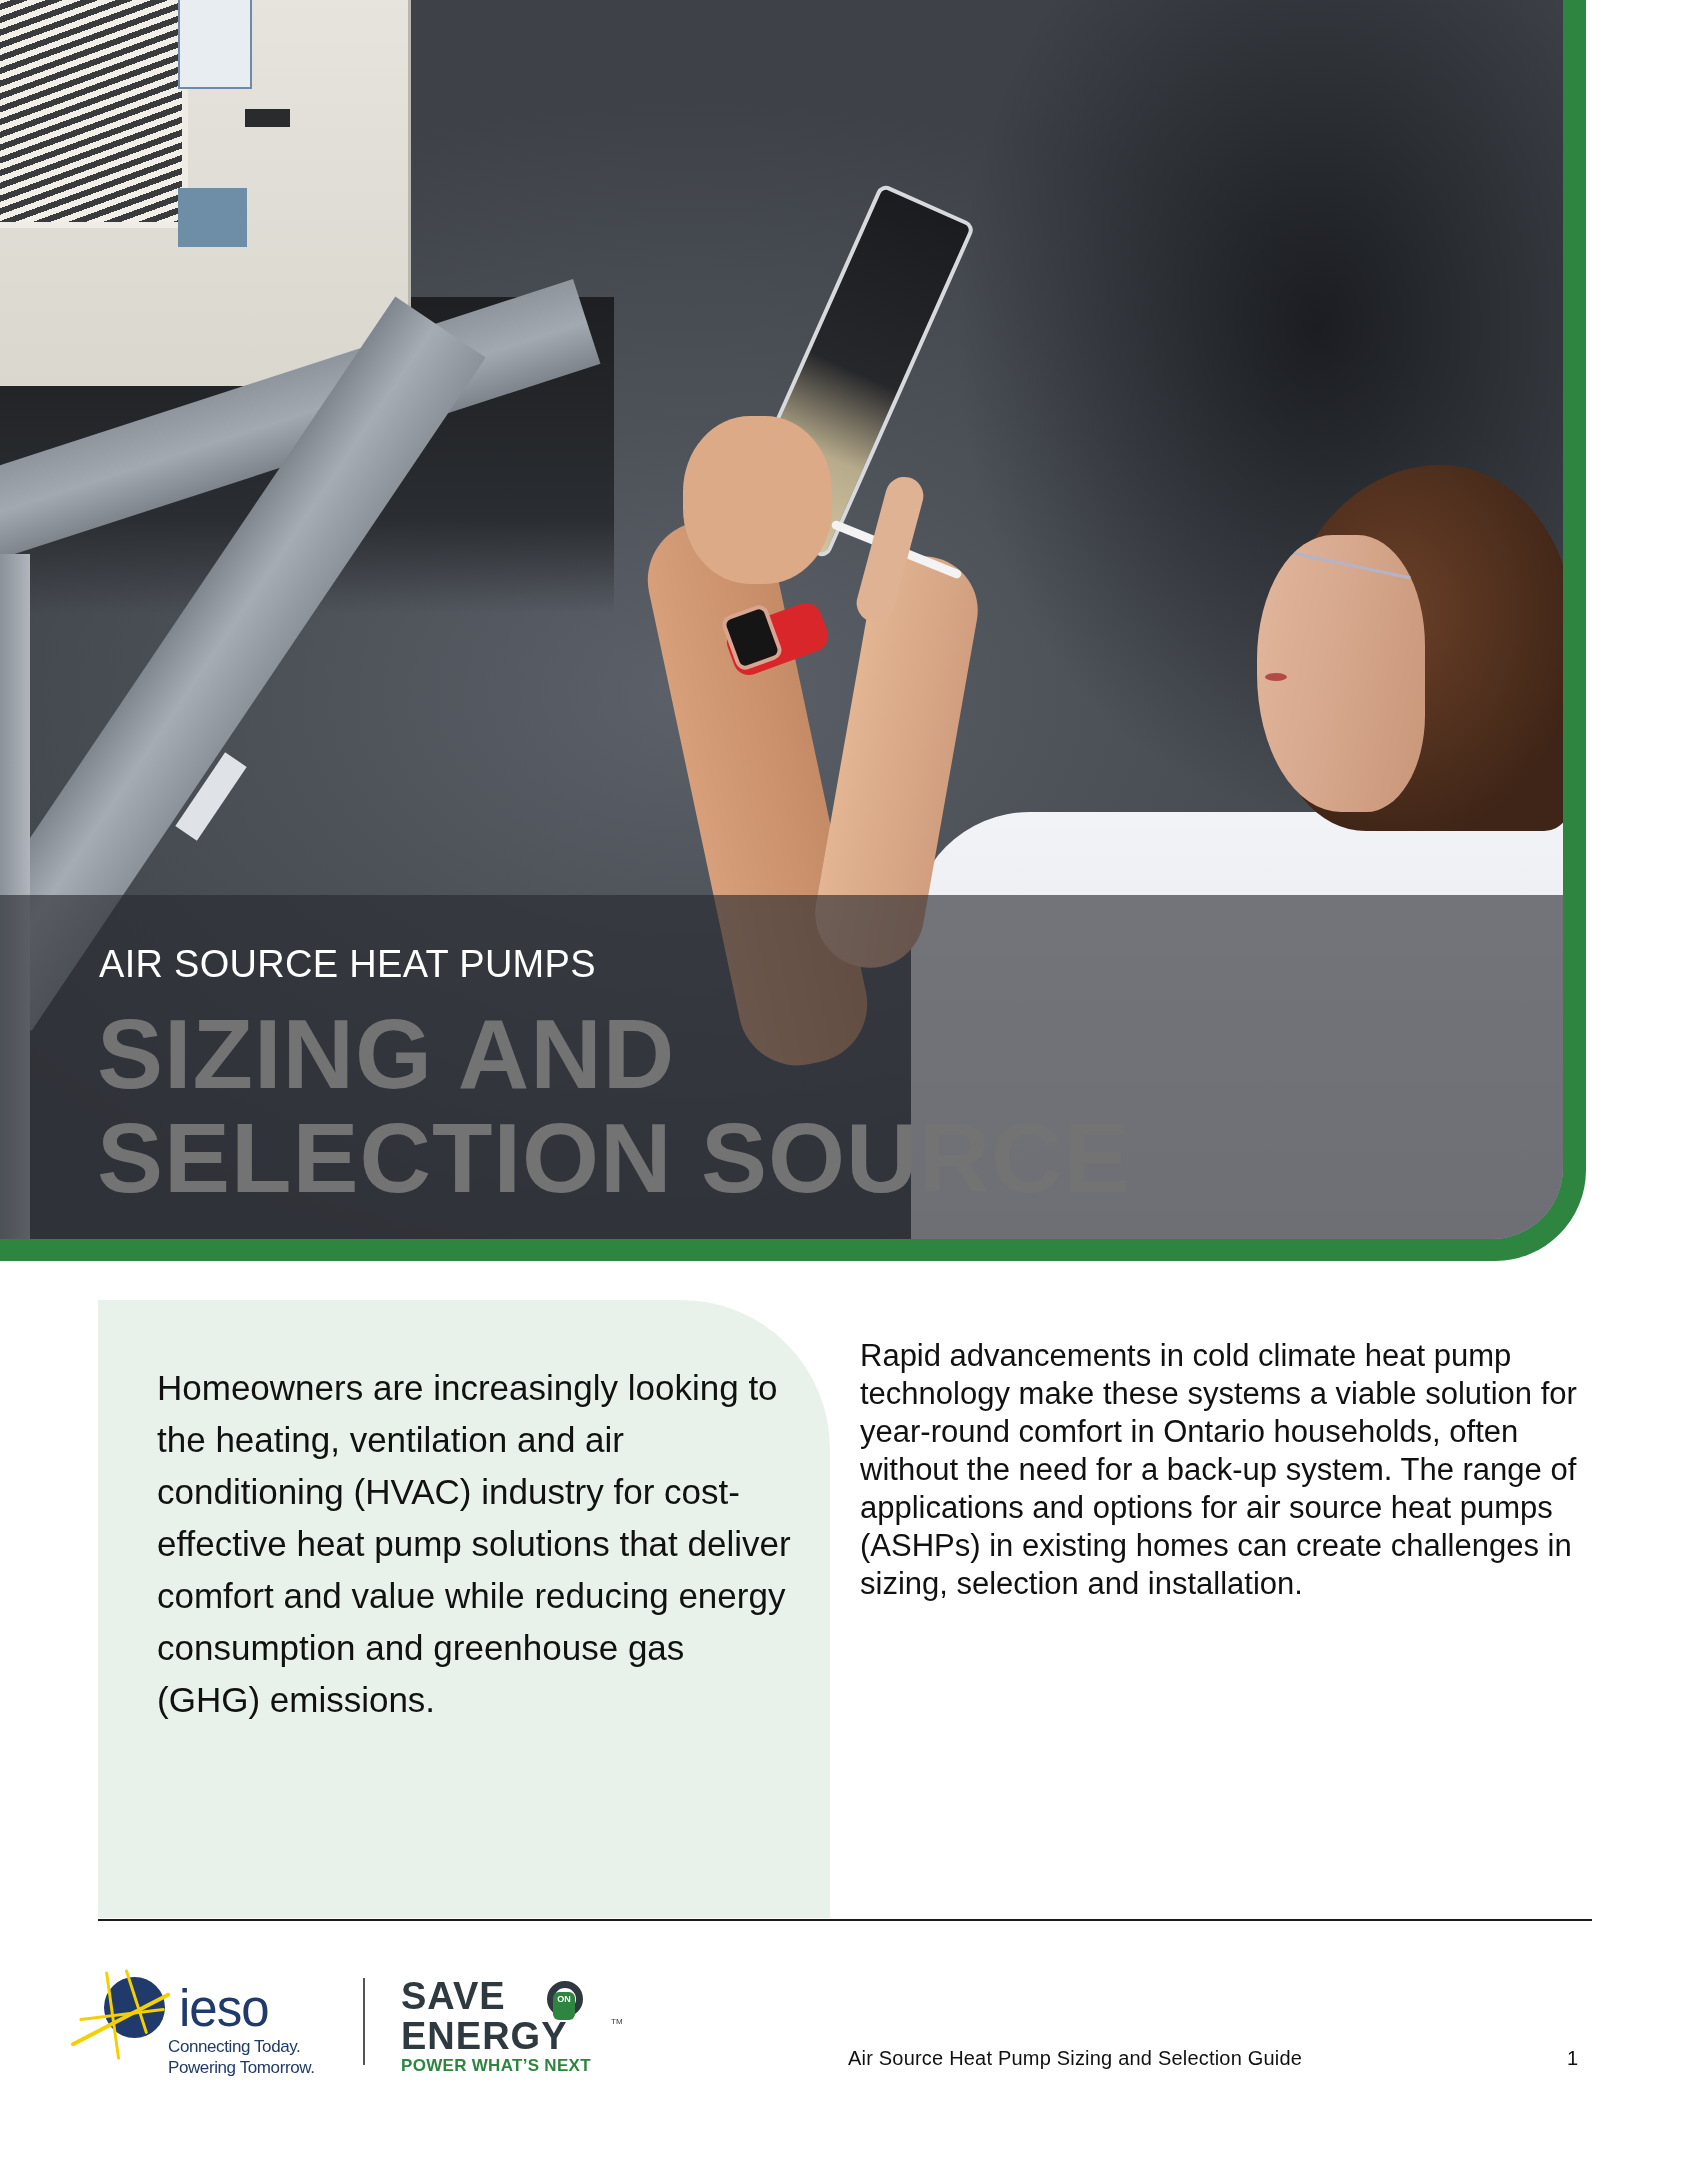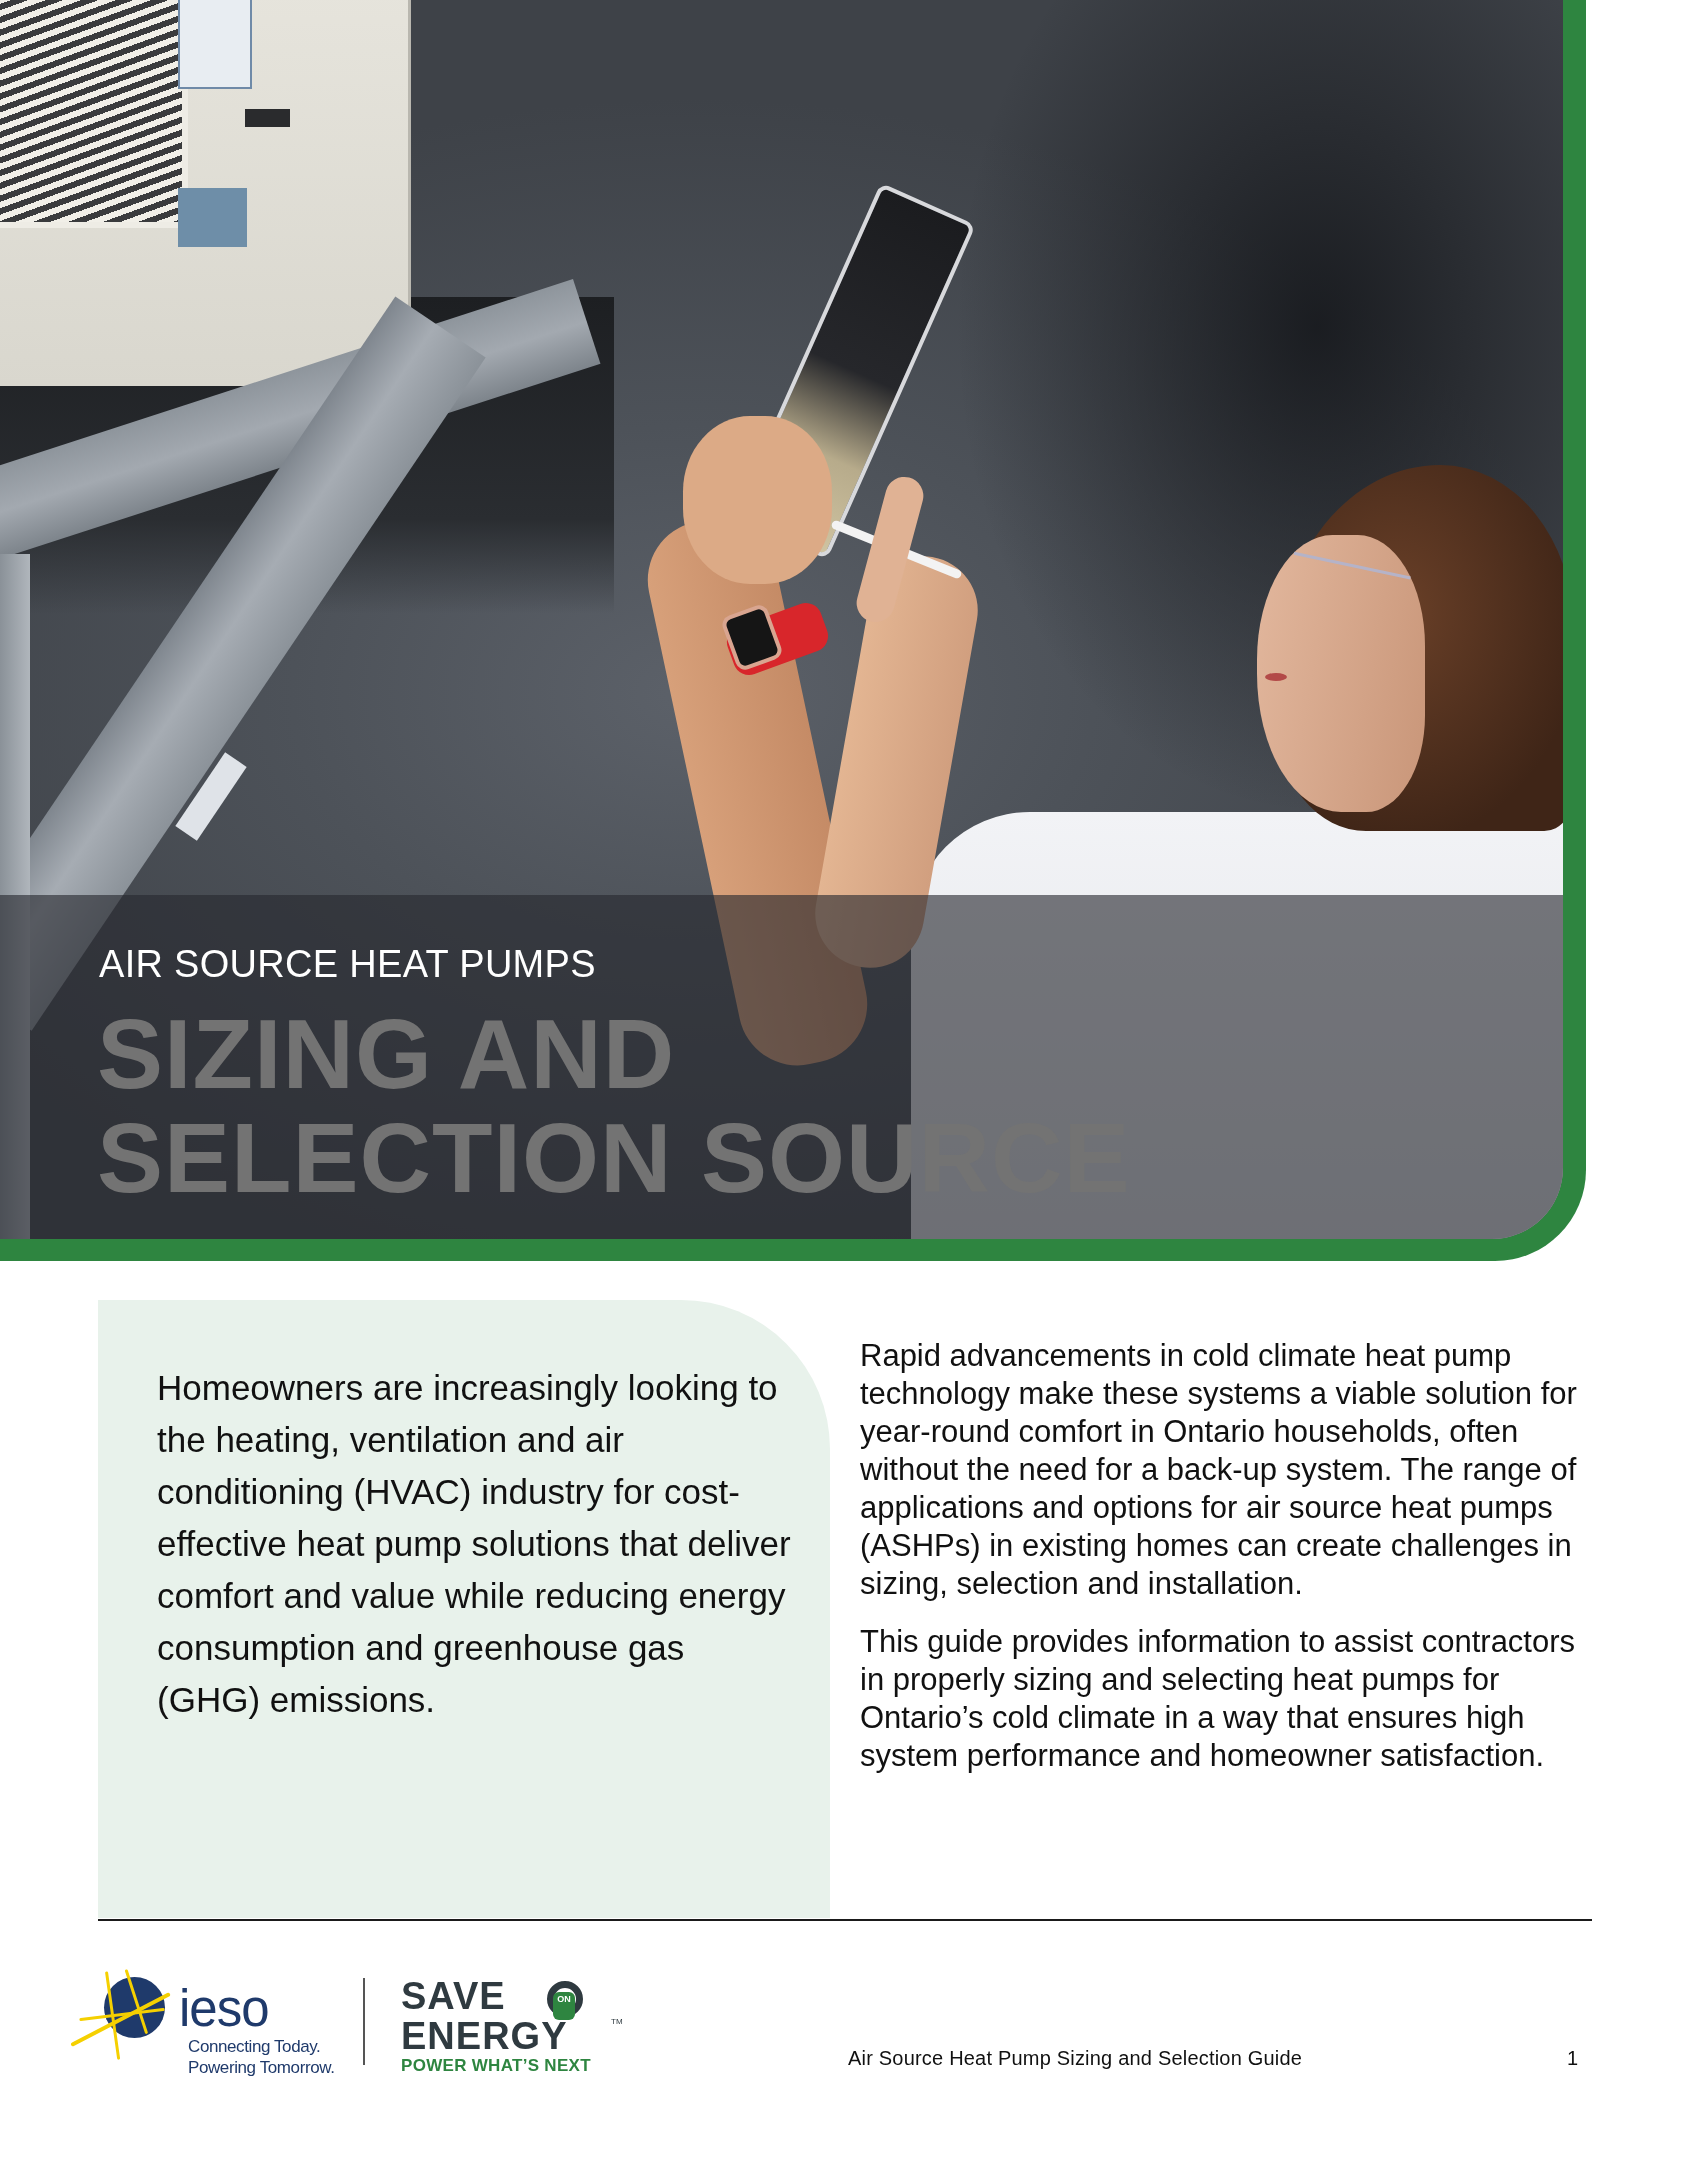--- a/index.html
+++ b/index.html
@@ -179,21 +179,21 @@
     }
     .ieso-star { position: absolute; left: 0; top: 0; }
     .ieso-word {
       position: absolute; left: 101px; top: 18px;
       font-family: "Liberation Sans", sans-serif; font-weight: 400; font-size: 51px;
       color: #1f3a6b; letter-spacing: -1px; line-height: 1; margin-left: 9px;
     }
     .ieso-tag {
       position: absolute; left: 99px; top: 71px;
       font-family: "Liberation Sans", sans-serif; font-size: 17px; line-height: 21px;
-      color: #1f3a6b; letter-spacing: -0.4px; white-space: nowrap; margin-left: 20px;
+      color: #1f3a6b; letter-spacing: -0.4px; white-space: nowrap;
     }
     .logo-sep { position: absolute; left: 363px; top: 1978px; width: 2px; height: 87px; background: #555; }
 
     .soe-logo { position: absolute; left: 401px; top: 1975px; width: 228px; height: 99px; text-decoration: underline; }
     .soe-line {
       position: absolute; left: 0; font-family: "Liberation Sans", sans-serif; font-weight: 700;
       font-size: 38px; line-height: 1; color: #2f3a40; letter-spacing: 1px; white-space: nowrap;
     }
     .soe-save { top: 2px; }
     .soe-energy { top: 42px; }
@@ -256,21 +256,20 @@
 <h1 class="hero-title">
   <span>SIZING AND</span>
   <span>SELECTION SOURCE</span>
 </h1>
 
 <div class="intro-panel"></div>
 <p class="intro-text">Homeowners are increasingly looking to the heating, ventilation and air conditioning (HVAC) industry for cost-effective heat pump solutions that deliver comfort and value while reducing energy consumption and greenhouse gas (GHG) emissions.</p>
 
 <div class="body-col">
   <p>Rapid advancements in cold climate heat pump technology make these systems a viable solution for year-round comfort in Ontario households, often without the need for a back-up system. The range of applications and options for air source heat pumps (ASHPs) in existing homes can create challenges in sizing, selection and installation.</p>
-  <p>This guide provides information to assist contractors in properly sizing and selecting heat pumps for Ontario’s cold climate in a way that ensures high system performance and homeowner satisfaction.</p>
 </div>
 
 <div class="divider"></div>
 
 <div class="ieso-logo">
   <div class="ieso-globe"></div>
   <svg class="ieso-star" width="109" height="109" viewBox="0 0 110 110">
     <g stroke="#f5d000" stroke-linecap="round" fill="none">
       <line x1="4" y1="80" x2="100" y2="30" stroke-width="4"></line>
       <line x1="12" y1="55" x2="95" y2="45" stroke-width="3"></line>

